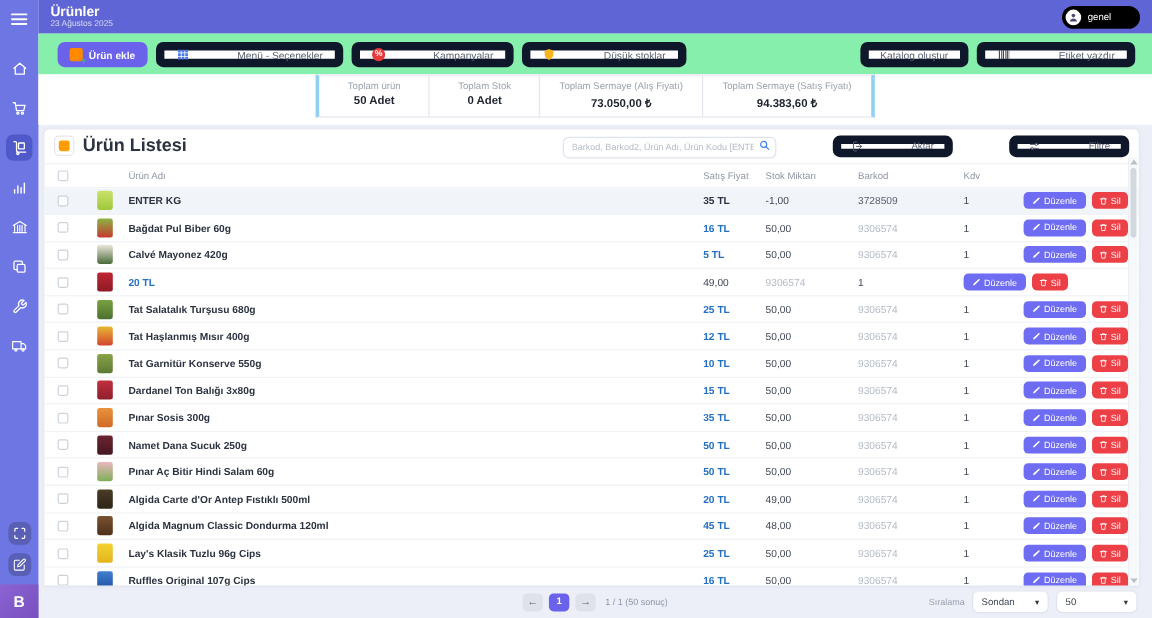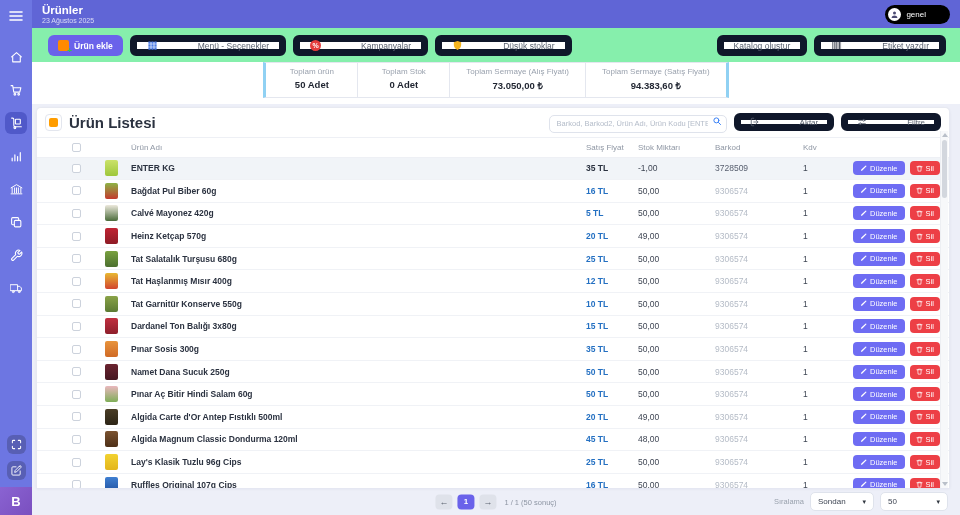--- a/index.html
+++ b/index.html
@@ -52,24 +52,24 @@
   .content { flex:1; min-height:0; padding:3px 10px 0 4px; }
   .panel { height:100%; background:#fff; border:1px solid #e7e9f1; border-bottom:none; border-radius:5px 5px 0 0; display:flex; flex-direction:column; position:relative; box-shadow:0 1px 3px rgba(30,40,90,.06); }
   .panel-head { display:flex; align-items:center; gap:7px; padding:4px 8px; }
   .list-toggle { width:17px; height:17px; border:1px solid #e3e6ee; border-radius:4px; display:flex; align-items:center; justify-content:center; cursor:pointer; }
   .list-toggle .sq { width:9px; height:9px; background:#ff9d00; border-radius:2px; }
   .panel-title { font-size:15px; font-weight:bold; }
   .search-box { margin-left:auto; position:relative; }
   .search-box input { width:178px; height:18px; border:1px solid #dfe3ec; border-radius:5px; font-size:7.5px; padding:0 18px 0 7px; color:#444; font-family:"Liberation Sans", sans-serif; outline:none; }
   .search-box input::placeholder { color:#b4bcc9; }
   .search-ic { position:absolute; right:5px; top:4px; cursor:pointer; }
-  .btn-sm { height:18px; font-size:8px; padding:0 9px; }
+  .btn-sm { height:18px; font-size:8px; padding:0 9px;margin-left:40px; }
 
   
-  .grid-cols { display:grid; grid-template-columns:30px 40px 1fr 52px 77px 88px 50px 96px; align-items:center;padding-left:24px; }
+  .grid-cols { display:grid; grid-template-columns:30px 40px 1fr 52px 77px 88px 50px 96px; align-items:center; }
   .thead { height:21px; flex:0 0 21px; border-top:1px solid #eef0f5; border-bottom:1px solid #eef0f5; color:#8f97a4; font-size:8px; }
   .tbody { flex:1; min-height:0; overflow:hidden; }
   .trow { height:22.6px; border-bottom:1px solid #f0f2f6; font-size:8.5px; }
   .trow.hl { background:#f1f4f8; }
   .c-center { display:flex; justify-content:center; }
   .checkbox { width:9px; height:9px; border:1px solid #ccd2dc; border-radius:2px; background:#fff; cursor:pointer; }
   .p-img { width:13px; height:16px; border-radius:2px; }
   .c-name { font-weight:bold; color:#2b3240; padding-right:6px; overflow:hidden; white-space:nowrap; }
   .c-price { font-weight:bold; color:#2470c2; cursor:pointer; }
   .c-price.dark { color:#2b3240; }
@@ -421,21 +421,20 @@
     </div>
   </div>
 
   <div class="trow grid-cols">
     <div class="c-center">
               <span class="checkbox"></span>
             </div>
     <div class="c-center">
               <span class="p-img" style="background: linear-gradient(rgb(192, 36, 51), rgb(142, 27, 38));"></span>
             </div>
-    <div class="c-name">Heinz Ketçap 570g</div>
     <div class="c-price">20 TL</div>
     <div class="c-stock">49,00</div>
     <div class="c-barcode">9306574</div>
     <div class="c-kdv">1</div>
     <div class="c-actions">
       <span class="btn-edit">
         <svg width="7" height="7" viewBox="0 0 24 24" fill="#fff">
                   <path d="M18.5 2.5a2.1 2.1 0 0 1 3 3L8 19l-5 1.5L4.5 15 18.5 2.5z"></path>
                 </svg>
         <span class="lbl">Düzenle</span>

